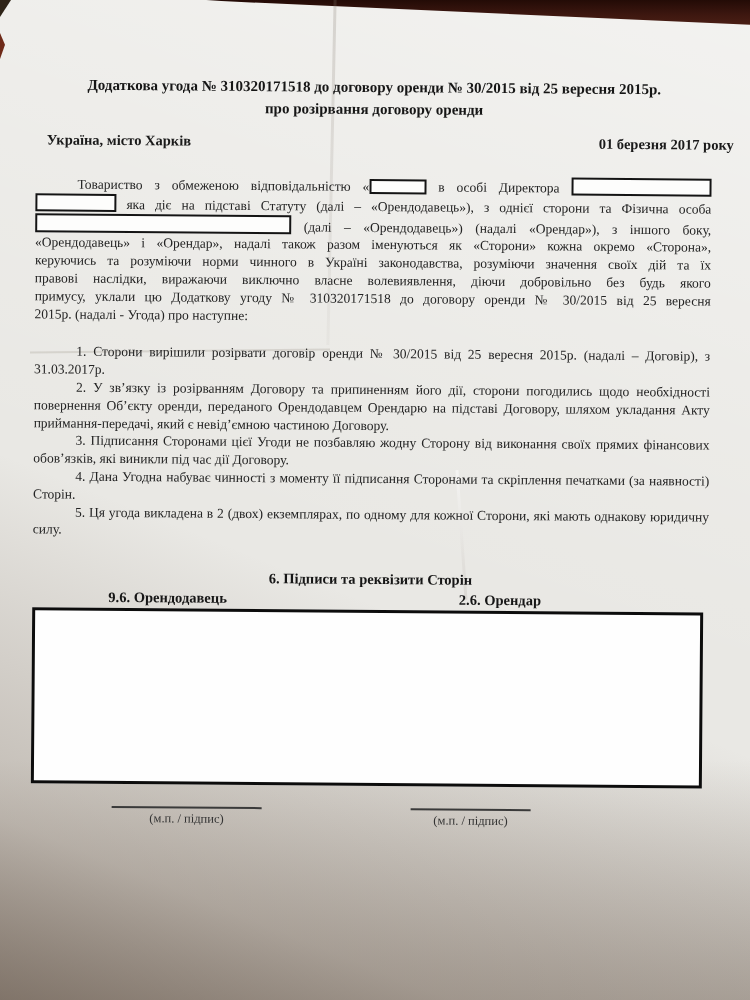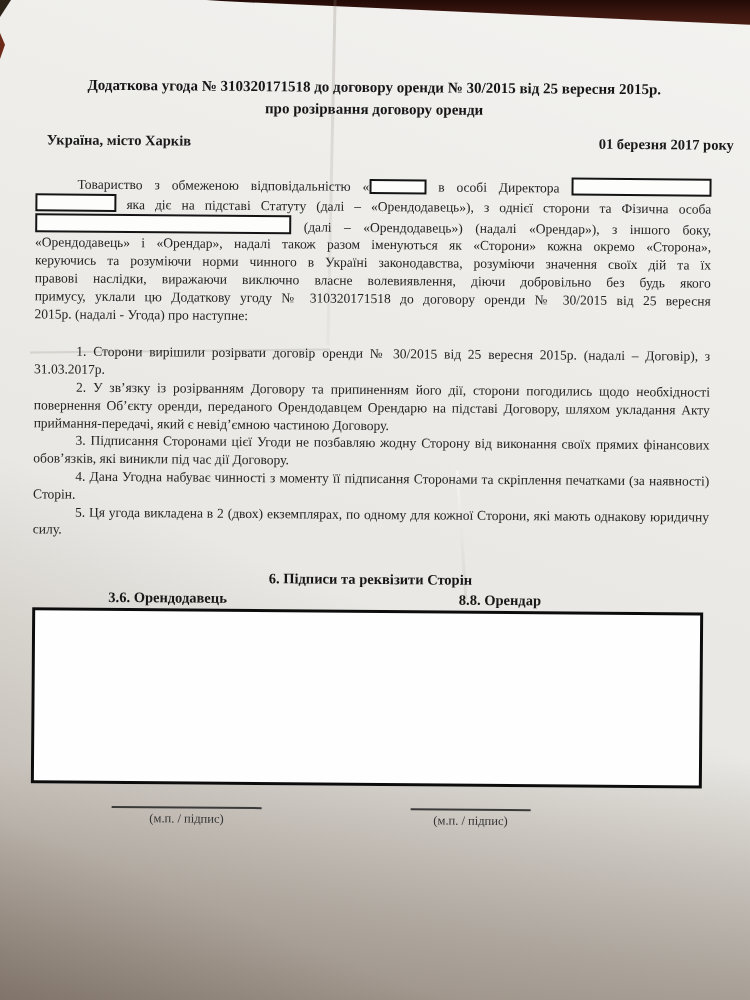--- a/index.html
+++ b/index.html
@@ -135,22 +135,22 @@
     <p class="item">1. Сторони вирішили розірвати договір оренди № 30/2015 від 25 вересня 2015р. (надалі – Договір), з 31.03.2017р.</p>
     <p class="item">2. У зв’язку із розірванням Договору та припиненням його дії, сторони погодились щодо необхідності повернення Об’єкту оренди, переданого Орендодавцем Орендарю на підставі Договору, шляхом укладання Акту приймання-передачі, який є невід’ємною частиною Договору.</p>
     <p class="item">3. Підписання Сторонами цієї Угоди не позбавляю жодну Сторону від виконання своїх прямих фінансових обов’язків, які виникли під час дії Договору.</p>
     <p class="item">4. Дана Угодна набуває чинності з моменту її підписання Сторонами та скріплення печатками (за наявності) Сторін.</p>
     <p class="item">5. Ця угода викладена в 2 (двох) екземплярах, по одному для кожної Сторони, які мають однакову юридичну силу.</p>
   </div>
 
   <div class="sig-heading">6. Підписи та реквізити Сторін</div>
 
   <div class="sig-cols">
-    <span class="sig-col-left">3.6. Орендодавець</span>
-    <span class="sig-col-right">8.8. Орендар</span>
+    <span class="sig-col-left">9.6. Орендодавець</span>
+    <span class="sig-col-right">2.6. Орендар</span>
   </div>
 
   <div class="big-redact"></div>
 
   <div class="sig-lines">
     <div class="sig-block sig-block-left">
       <div class="line"></div>
       <span>(м.п. / підпис)</span>
     </div>
     <div class="sig-block sig-block-right">

